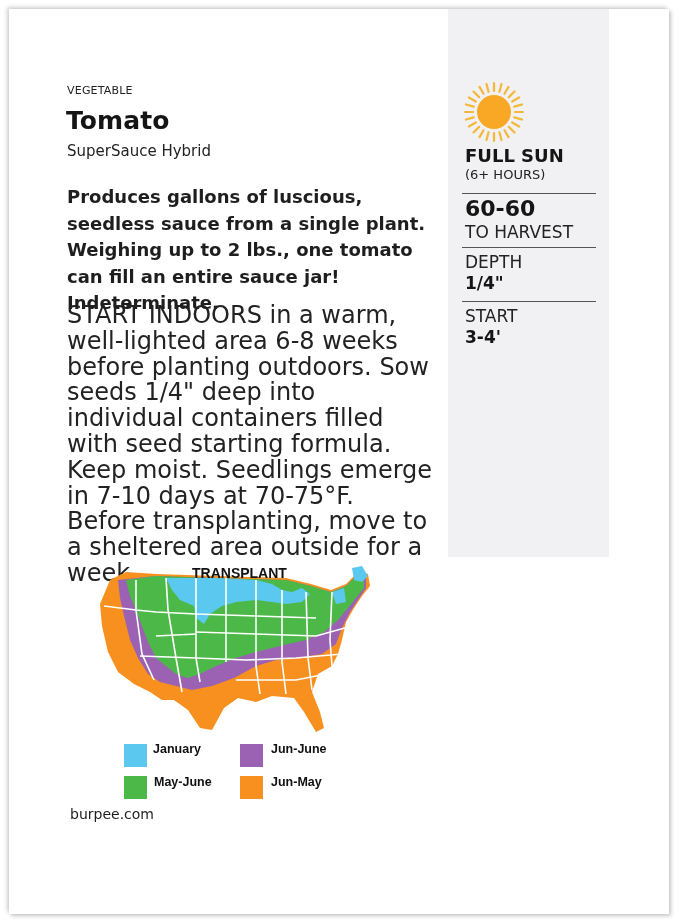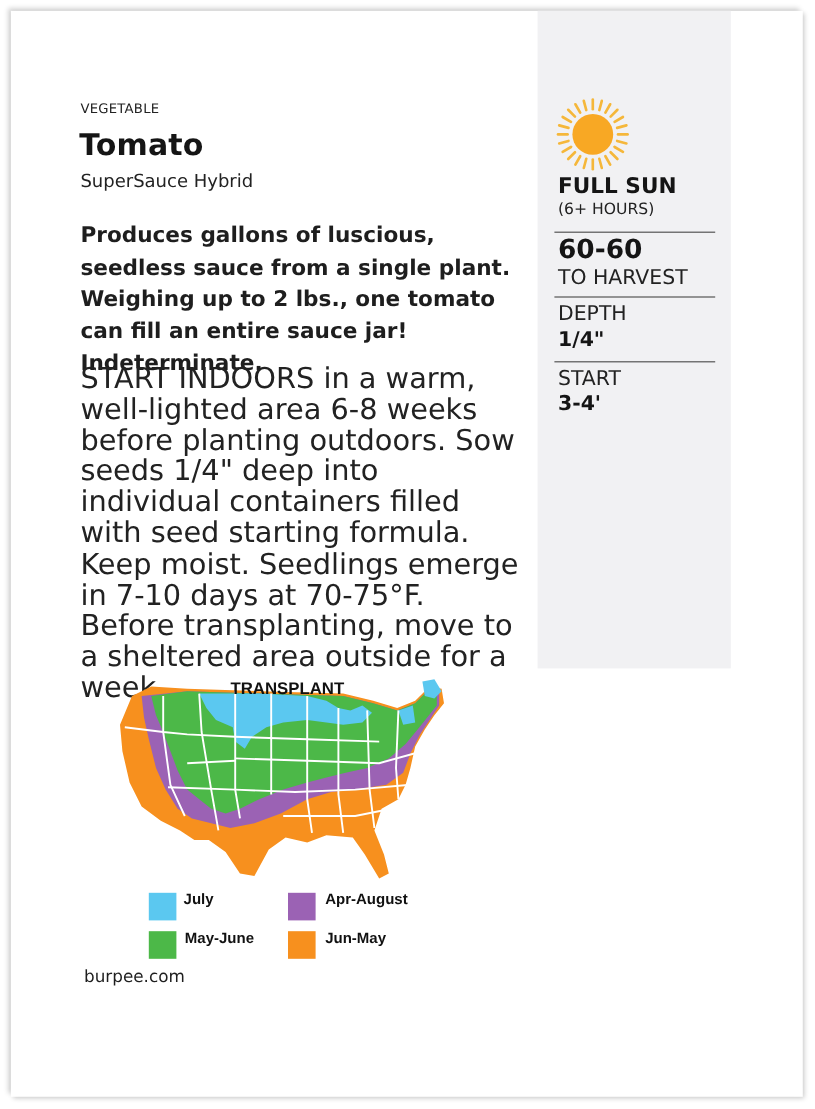--- a/index.html
+++ b/index.html
@@ -121,22 +121,22 @@
     <path d="M236,30 L234,78 L236,104"></path>
     <path d="M100,70 L160,72 L220,74 L256,64"></path>
     <path d="M60,74 L100,72"></path>
     <path d="M140,118 L200,118 L230,112"></path>
   </g>
 </svg>
 <div class="abs map-title">TRANSPLANT</div>
 
 <div>
   <div class="legend-swatch" style="left:124px;top:744px;background:#5bc8f0"></div>
-  <div class="legend-label" style="left:153px;top:742px">July</div>
+  <div class="legend-label" style="left:153px;top:742px">January</div>
   <div class="legend-swatch" style="left:240px;top:744px;background:#9b62b4"></div>
-  <div class="legend-label" style="left:271px;top:742px">Apr-August</div>
+  <div class="legend-label" style="left:271px;top:742px">Jun-June</div>
   <div class="legend-swatch" style="left:124px;top:776px;background:#4cb848"></div>
   <div class="legend-label" style="left:154px;top:775px">May-June</div>
   <div class="legend-swatch" style="left:240px;top:776px;background:#f7901e"></div>
   <div class="legend-label" style="left:271px;top:775px">Jun-May</div>
 </div>
 
 <div class="abs website">burpee.com</div>
 
 </body></html>

